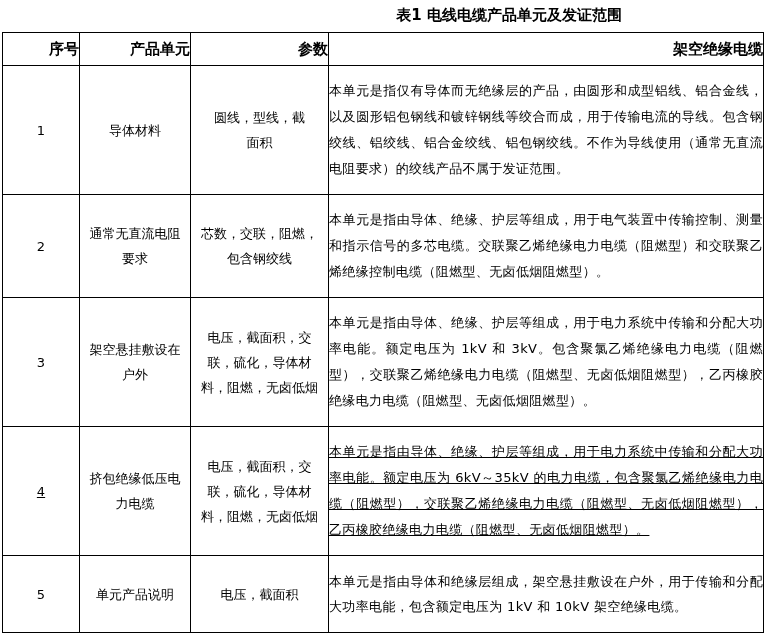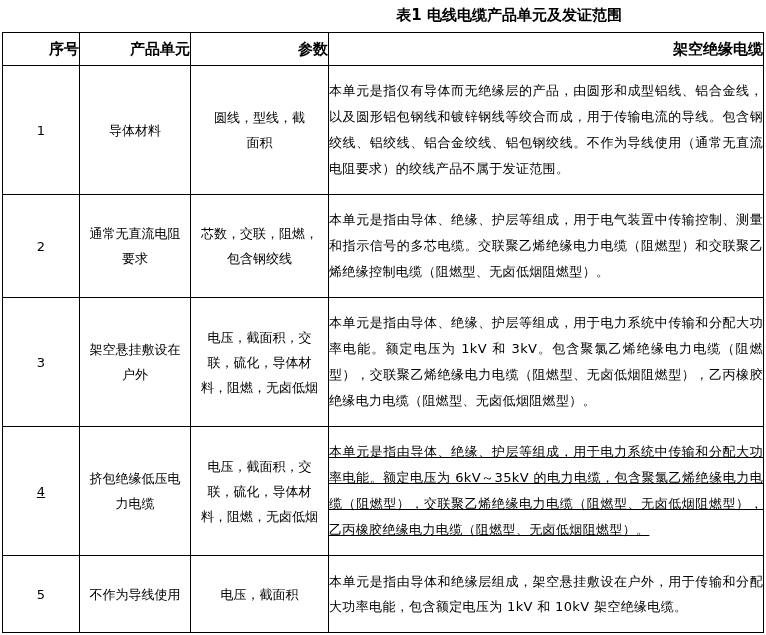--- a/index.html
+++ b/index.html
@@ -109,18 +109,18 @@
       <td class="c-desc">本单元是指由导体、绝缘、护层等组成，用于电力系统中传输和分配大功率电能。额定电压为 1kV 和 3kV。包含聚氯乙烯绝缘电力电缆（阻燃型），交联聚乙烯绝缘电力电缆（阻燃型、无卤低烟阻燃型），乙丙橡胶绝缘电力电缆（阻燃型、无卤低烟阻燃型）。</td>
     </tr>
     <tr class="r4">
       <td class="c-num">4</td>
       <td class="c-unit"><span class="inner">挤包绝缘低压电力电缆</span></td>
       <td class="c-param"><span class="inner">电压，截面积，交联，硫化，导体材料，阻燃，无卤低烟</span></td>
       <td class="c-desc">本单元是指由导体、绝缘、护层等组成，用于电力系统中传输和分配大功率电能。额定电压为 6kV～35kV 的电力电缆，包含聚氯乙烯绝缘电力电缆（阻燃型），交联聚乙烯绝缘电力电缆（阻燃型、无卤低烟阻燃型），乙丙橡胶绝缘电力电缆（阻燃型、无卤低烟阻燃型）。</td>
     </tr>
     <tr class="r5">
       <td class="c-num">5</td>
-      <td class="c-unit"><span class="inner">不作为导线使用</span></td>
+      <td class="c-unit"><span class="inner">单元产品说明</span></td>
       <td class="c-param"><span class="inner" style="max-width:130px">电压，截面积</span></td>
       <td class="c-desc">本单元是指由导体和绝缘层组成，架空悬挂敷设在户外，用于传输和分配大功率电能，包含额定电压为 1kV 和 10kV 架空绝缘电缆。</td>
     </tr>
   </tbody>
 </table>
 
 </body></html>

